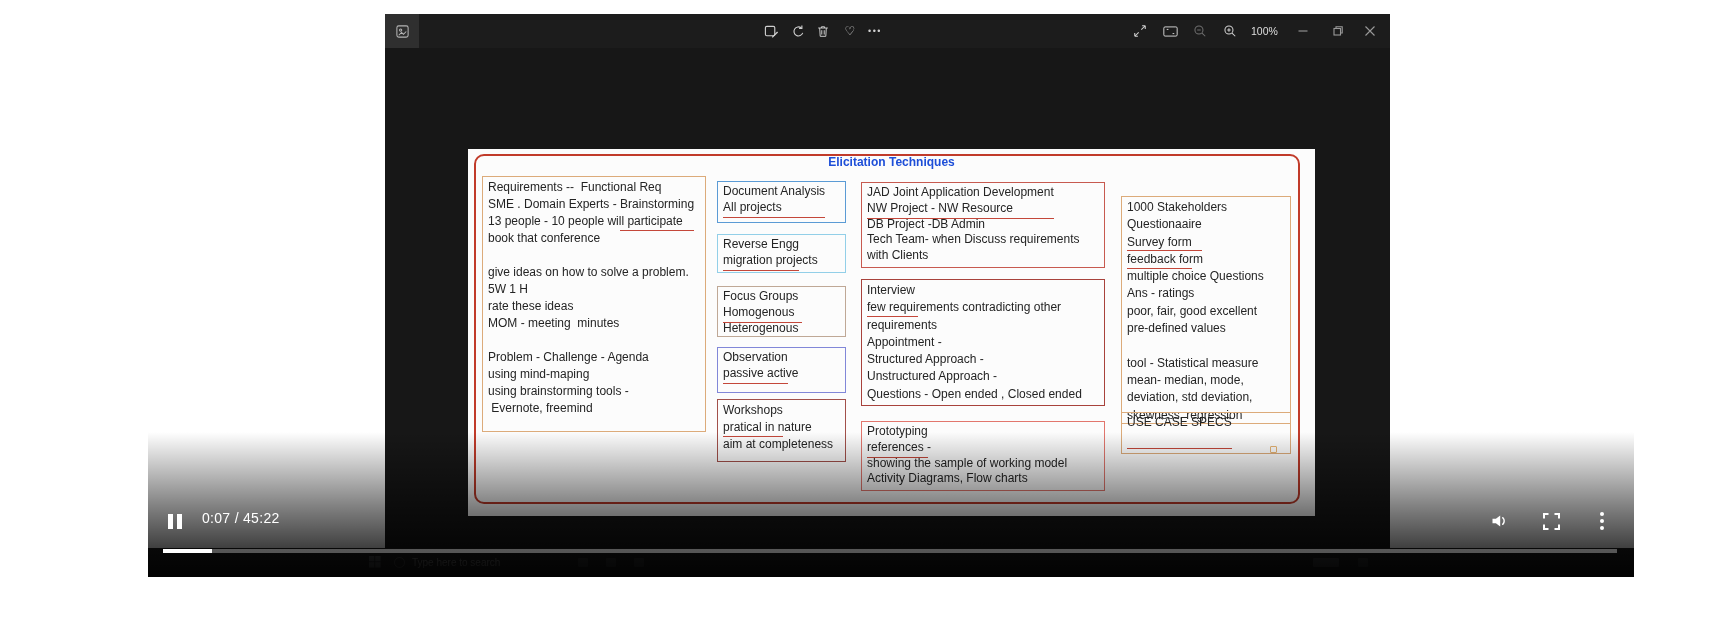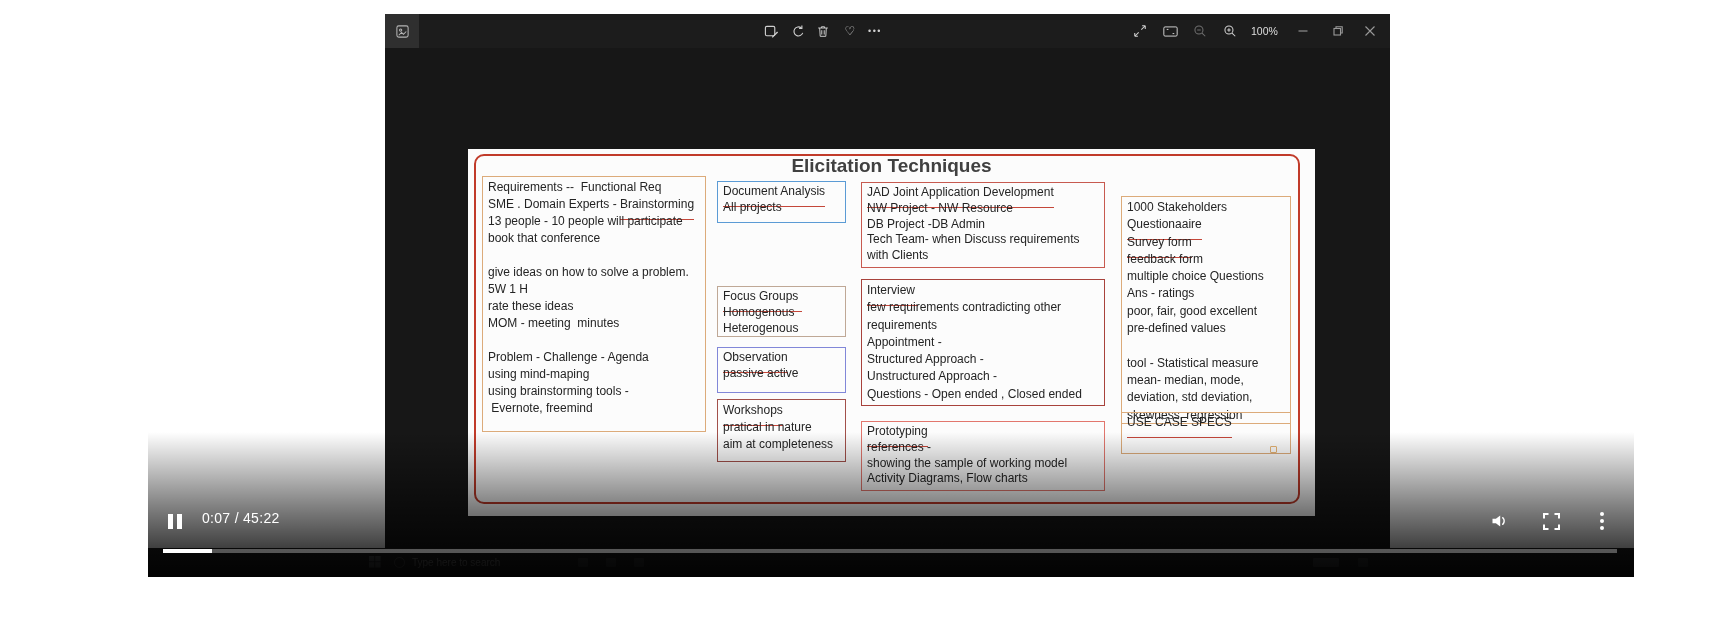--- a/index.html
+++ b/index.html
@@ -15,24 +15,24 @@
   .fname{position:absolute;left:44px;top:0;height:34px;line-height:34px;color:#c9c9c9;font-size:9.5px;letter-spacing:.2px;}
   .tbico{position:absolute;top:0;width:26px;height:34px;display:flex;align-items:center;justify-content:center;color:#cfcfcf;}
   .tbico.dim{color:#6e6e6e;}
   .pct{position:absolute;top:0;height:34px;line-height:34px;color:#dedede;font-size:10.5px;}
   .heart{font-size:12px;color:#cfcfcf;}
   .dots3{font-size:9px;color:#cfcfcf;letter-spacing:1.5px;}
   
   .canvas{position:absolute;left:0;top:34px;right:0;bottom:0;background:#171717;}
   .photo{position:absolute;left:83px;top:101px;width:847px;height:367px;background:#fcfcfc;}
   .dborder{position:absolute;left:6px;top:5px;width:822px;height:346px;border:2.5px solid #c13b2a;border-radius:10px;}
-  .dtitle{position:absolute;left:0;right:0;top:6px;text-align:center;font-size:19px;font-weight:600;color:#404040;}
+  .dtitle{position:absolute;left:0;right:0;top:6px;text-align:center;font-size:12px;font-weight:600;color:#1d4ed8;}
   .dbox{position:absolute;border:1.4px solid #caa;color:#242424;padding:2px 5px;font-size:12px;line-height:16px;}
   .tline{white-space:pre;min-height:1em;}
-  .u{border-bottom:1.5px solid #c4473a;padding-bottom:8px;}
+  .u{border-bottom:1.5px solid #c4473a;padding-bottom:19px;}
   .lh17 .tline{line-height:17px;} .lh16 .tline{line-height:15.8px;} .lh175 .tline{line-height:17.3px;}
   .fs12{font-size:12px;}
   .mark-dot{position:absolute;width:5px;height:5px;border:1px solid #e0a050;border-radius:1px;opacity:.8;}
   
   .taskbar{position:absolute;left:0;top:548px;width:100%;height:29px;background:#1f1f1f;}
   .tb-search{position:absolute;left:264px;top:0;height:29px;line-height:29px;color:rgba(205,205,205,.5);font-size:10px;}
   .tb-chip{position:absolute;top:10px;height:9px;background:#9aa0a6;opacity:.18;border-radius:1px;}
   
   .grad{position:absolute;left:0;right:0;bottom:0;height:145px;pointer-events:none;
         background:linear-gradient(180deg,rgba(0,0,0,0) 0%,rgba(0,0,0,.5) 52%,rgba(0,0,0,.93) 100%);}
@@ -146,20 +146,24 @@
                 <div class="tline">&nbsp;</div>
                 <div class="tline">Problem - Challenge - Agenda</div>
                 <div class="tline">using mind-maping</div>
                 <div class="tline">using brainstorming tools -</div>
                 <div class="tline"> Evernote, freemind</div>
               </div>
 
             <div class="dbox lh16" style="left: 249px; top: 32px; width: 117px; height: 36px; border-color: rgb(91, 155, 213);">
                 <div class="tline"><span class="u">Document Analysis</span></div>
                 <div class="tline">All projects</div>
+              </div>
+            <div class="dbox lh16" style="left: 249px; top: 85px; width: 117px; height: 33px; border-color: rgb(146, 207, 232);">
+                <div class="tline"><span class="u">Reverse Engg</span></div>
+                <div class="tline">migration projects</div>
               </div>
             <div class="dbox lh16" style="left: 249px; top: 137px; width: 117px; height: 45px; border-color: rgb(191, 168, 150);">
                 <div class="tline"><span class="u">Focus Groups </span></div>
                 <div class="tline">Homogenous</div>
                 <div class="tline">Heterogenous</div>
               </div>
             <div class="dbox lh16" style="left: 249px; top: 198px; width: 117px; height: 40px; border-color: rgb(129, 135, 216);">
                 <div class="tline"><span class="u">Observation</span></div>
                 <div class="tline">passive active</div>
               </div>

